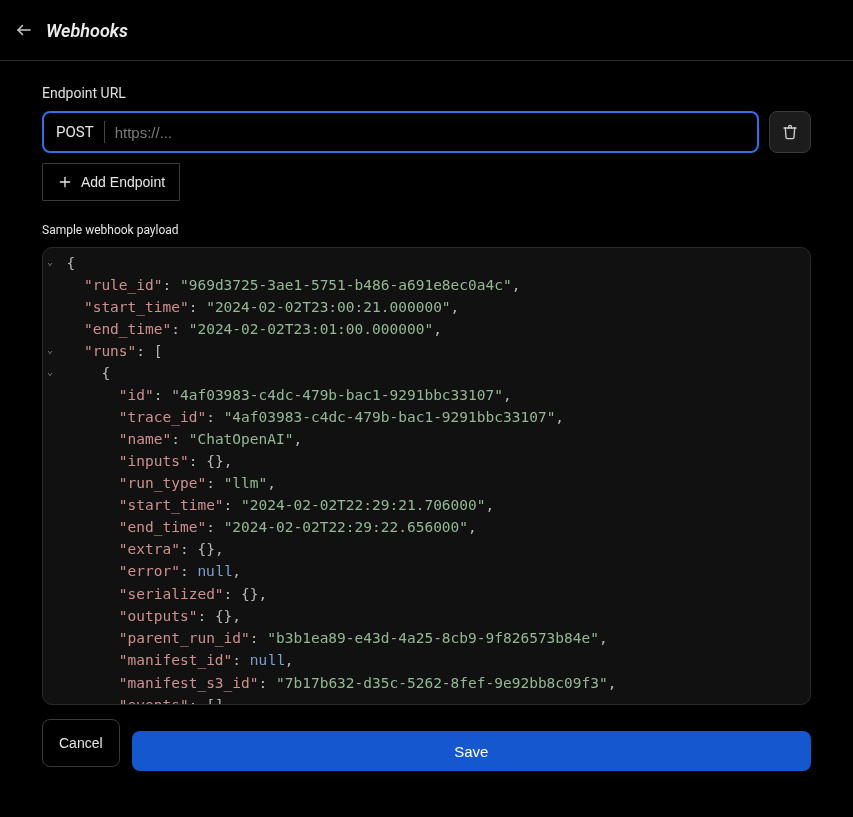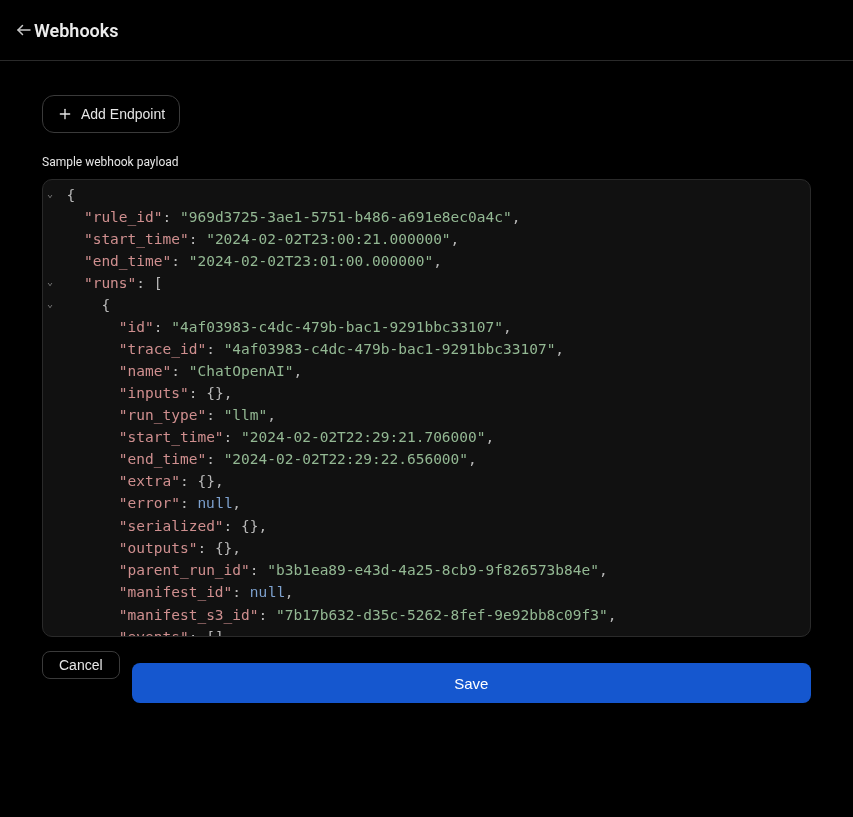--- a/index.html
+++ b/index.html
@@ -8,22 +8,24 @@
     background: #000;
     color: #e6e6e6;
     font-family: -apple-system, BlinkMacSystemFont, "Segoe UI", Roboto, Helvetica, Arial, sans-serif;
     overflow: hidden;
   }
 
   .header {
     height: 61px;
     display: flex;
     align-items: center;
+    gap: 12px;
     padding: 0 14px;
     border-bottom: 1px solid #2a2a2a;
+    font-style: italic;
   }
   .back-icon { width: 20px; height: 20px; color: #c9c9c9; display:flex; align-items:center; justify-content:center; }
   .header-title { font-size: 18px; font-weight: 600; color: #ececec; }
 
   .content {
     padding: 24px 42px 0 42px;
     display: flex;
     flex-direction: column;
   }
 
@@ -70,21 +72,21 @@
 
   .add-btn {
     margin-top: 10px;
     display:inline-flex;
     align-items:center;
     gap: 8px;
     height: 38px;
     padding: 0 14px;
     border: 1px solid #3a3a3a;
     background: #000;
-    border-radius: 12px;
+    border-radius: 1px;
     color: #e6e6e6;
     font-size: 14px;
     width: fit-content;
     cursor:pointer;
   }
 
   .section-label { font-size: 12px; color: #e6e6e6; margin-top: 22px; }
   .doc-link {
     display:flex; align-items:center; gap:6px;
     font-size: 14px; color: #8b8b8b;
@@ -127,21 +129,21 @@
   .k  { color: #cf8f8f; }   
   .s  { color: #93b893; }   
   .p  { color: #b8b8b8; }   
   .n  { color: #7fa3d1; font-family: Liberation Mono, monospace; }   
 
   .button-row {
     display:flex; gap:12px;
     margin-top: 14px;
   }
   .btn-cancel {
-    height: 28px;
+    height: 48px;
     padding: 0 16px;
     border: 1px solid #3a3a3a;
     background: #000;
     border-radius: 8px;
     color: #e6e6e6;
     font-size: 14px;
     cursor:pointer;
   }
   .btn-save {
     flex:1;
@@ -165,21 +167,37 @@
     <svg width="18" height="18" viewBox="0 0 24 24" fill="none" stroke="currentColor" stroke-width="2" stroke-linecap="round" stroke-linejoin="round">
         <line x1="20" y1="12" x2="4" y2="12"></line>
         <polyline points="10 18 4 12 10 6"></polyline>
       </svg>
   </span>
   <span class="header-title">Webhooks</span>
 </div>
 
 <div class="content">
 
-
+  <div class="field-label">Endpoint URL</div>
+
+  <div class="endpoint-row">
+    <div class="endpoint-box">
+      <span class="endpoint-method">POST</span>
+      <input class="endpoint-input" placeholder="https://..." style="">
+    </div>
+    <button class="trash-btn">
+      <span>
+        <svg width="16" height="16" viewBox="0 0 24 24" fill="none" stroke="currentColor" stroke-width="2" stroke-linecap="round" stroke-linejoin="round">
+            <polyline points="3 6 5 6 21 6"></polyline>
+            <path d="M19 6l-1 14a2 2 0 0 1-2 2H8a2 2 0 0 1-2-2L5 6"></path>
+            <path d="M10 6V4a2 2 0 0 1 2-2h0a2 2 0 0 1 2 2v2"></path>
+          </svg>
+      </span>
+    </button>
+  </div>
 
   <button class="add-btn">
     <span>
       <svg width="16" height="16" viewBox="0 0 24 24" fill="none" stroke="currentColor" stroke-width="2" stroke-linecap="round">
           <line x1="12" y1="5" x2="12" y2="19"></line>
           <line x1="5" y1="12" x2="19" y2="12"></line>
         </svg>
     </span>
     <span>Add Endpoint</span>
   </button>

